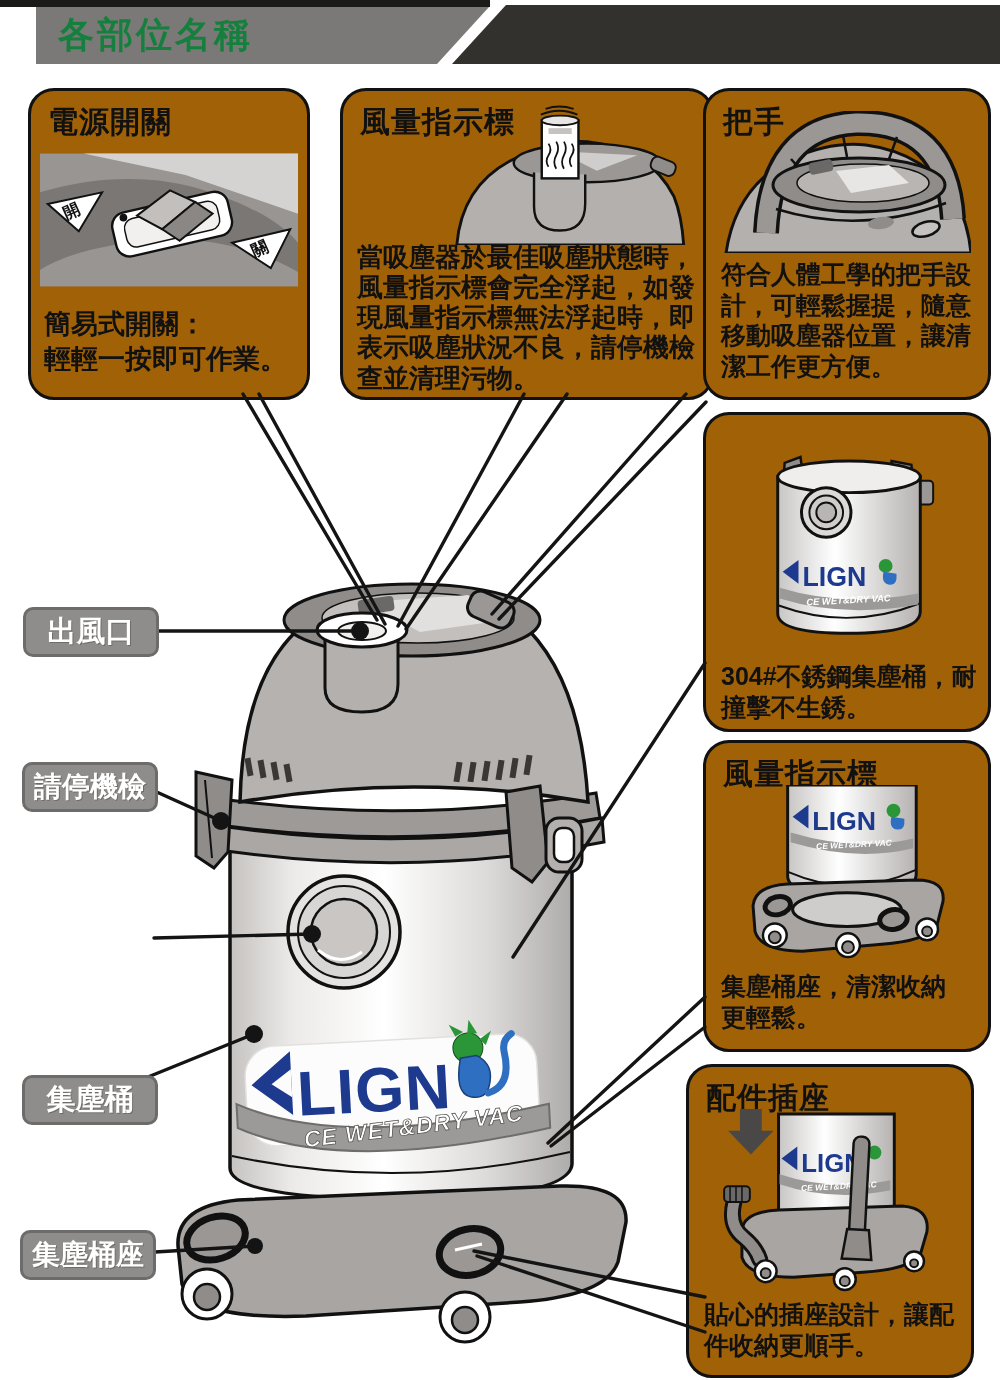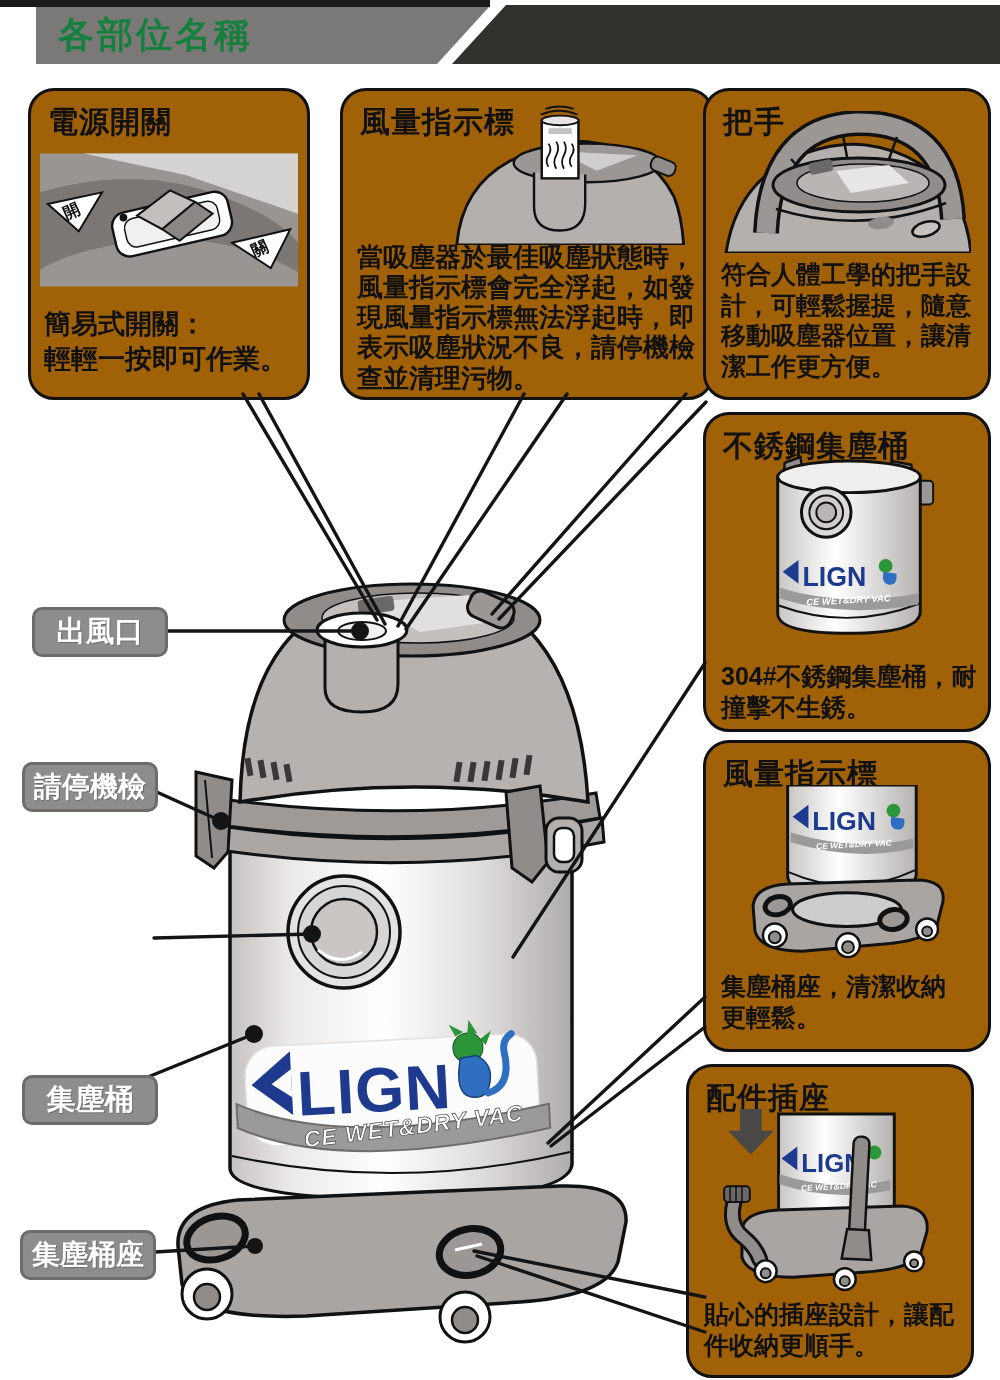--- a/index.html
+++ b/index.html
@@ -227,21 +227,20 @@
       <ellipse cx="205" cy="118" rx="14" ry="7" transform="rotate(-16 205 118)" fill="#c5c2c0" stroke="#111" stroke-width="2.5"></ellipse>
       <ellipse cx="160" cy="112" rx="13" ry="6" transform="rotate(-8 160 112)" fill="#8f8c8a"></ellipse>
     </svg>
     <div class="desc" style="left:15px;top:168px;font-size:25px;line-height:1.22;">符合人體工學的把手設
 計，可輕鬆握提，隨意
 移動吸塵器位置，讓清
 潔工作更方便。</div>
   </div>
 
   <div class="callout" style="left:703px;top:412px;width:282px;height:314px;">
-    <div class="box-title">不銹鋼集塵桶</div>
     <svg class="illus" style="left:48px;top:40px" width="190" height="198" viewBox="0 0 190 200">
       <defs>
         <linearGradient id="gMini" x1="0" y1="0" x2="1" y2="0">
           <stop offset="0" stop-color="#c8c6c4"></stop>
             <stop offset="0.4" stop-color="#ffffff"></stop>
           <stop offset="1" stop-color="#b5b2b0"></stop>
         </linearGradient>
       </defs>
       <path d="M30,8 L46,2 L54,60 L40,74 L26,60 Z" fill="#8f8c8a" stroke="#111" stroke-width="2.5"></path>
       <path d="M138,6 L158,10 L164,64 L150,78 L136,64 Z" fill="#8f8c8a" stroke="#111" stroke-width="2.5"></path>
@@ -322,18 +321,18 @@
         <circle cx="122" cy="172" r="11" fill="#fff" stroke="#111" stroke-width="2.5"></circle>
           <circle cx="122" cy="174" r="5" fill="#8f8c8a" stroke="#111" stroke-width="2"></circle>
         <circle cx="192" cy="154" r="10" fill="#fff" stroke="#111" stroke-width="2.5"></circle>
           <circle cx="192" cy="156" r="4" fill="#8f8c8a" stroke="#111" stroke-width="2"></circle>
       </g>
     </svg>
     <div class="desc" style="left:15px;top:232px;font-size:25px;line-height:1.25;">貼心的插座設計，讓配
 件收納更順手。</div>
   </div>
 
-  <div class="part-label" style="left:32px;top:607px;text-align:right;">出風口</div>
+  <div class="part-label" style="left:23px;top:607px;text-align:right;">出風口</div>
   <div class="part-label" style="left:22px;top:762px;font-size:28px;">請停機檢</div>
   <div class="part-label" style="left:22px;top:1075px;">集塵桶</div>
   <div class="part-label" style="left:20px;top:1230px;font-size:28px;">集塵桶座</div>
 
 </div>
 
 </body></html>

